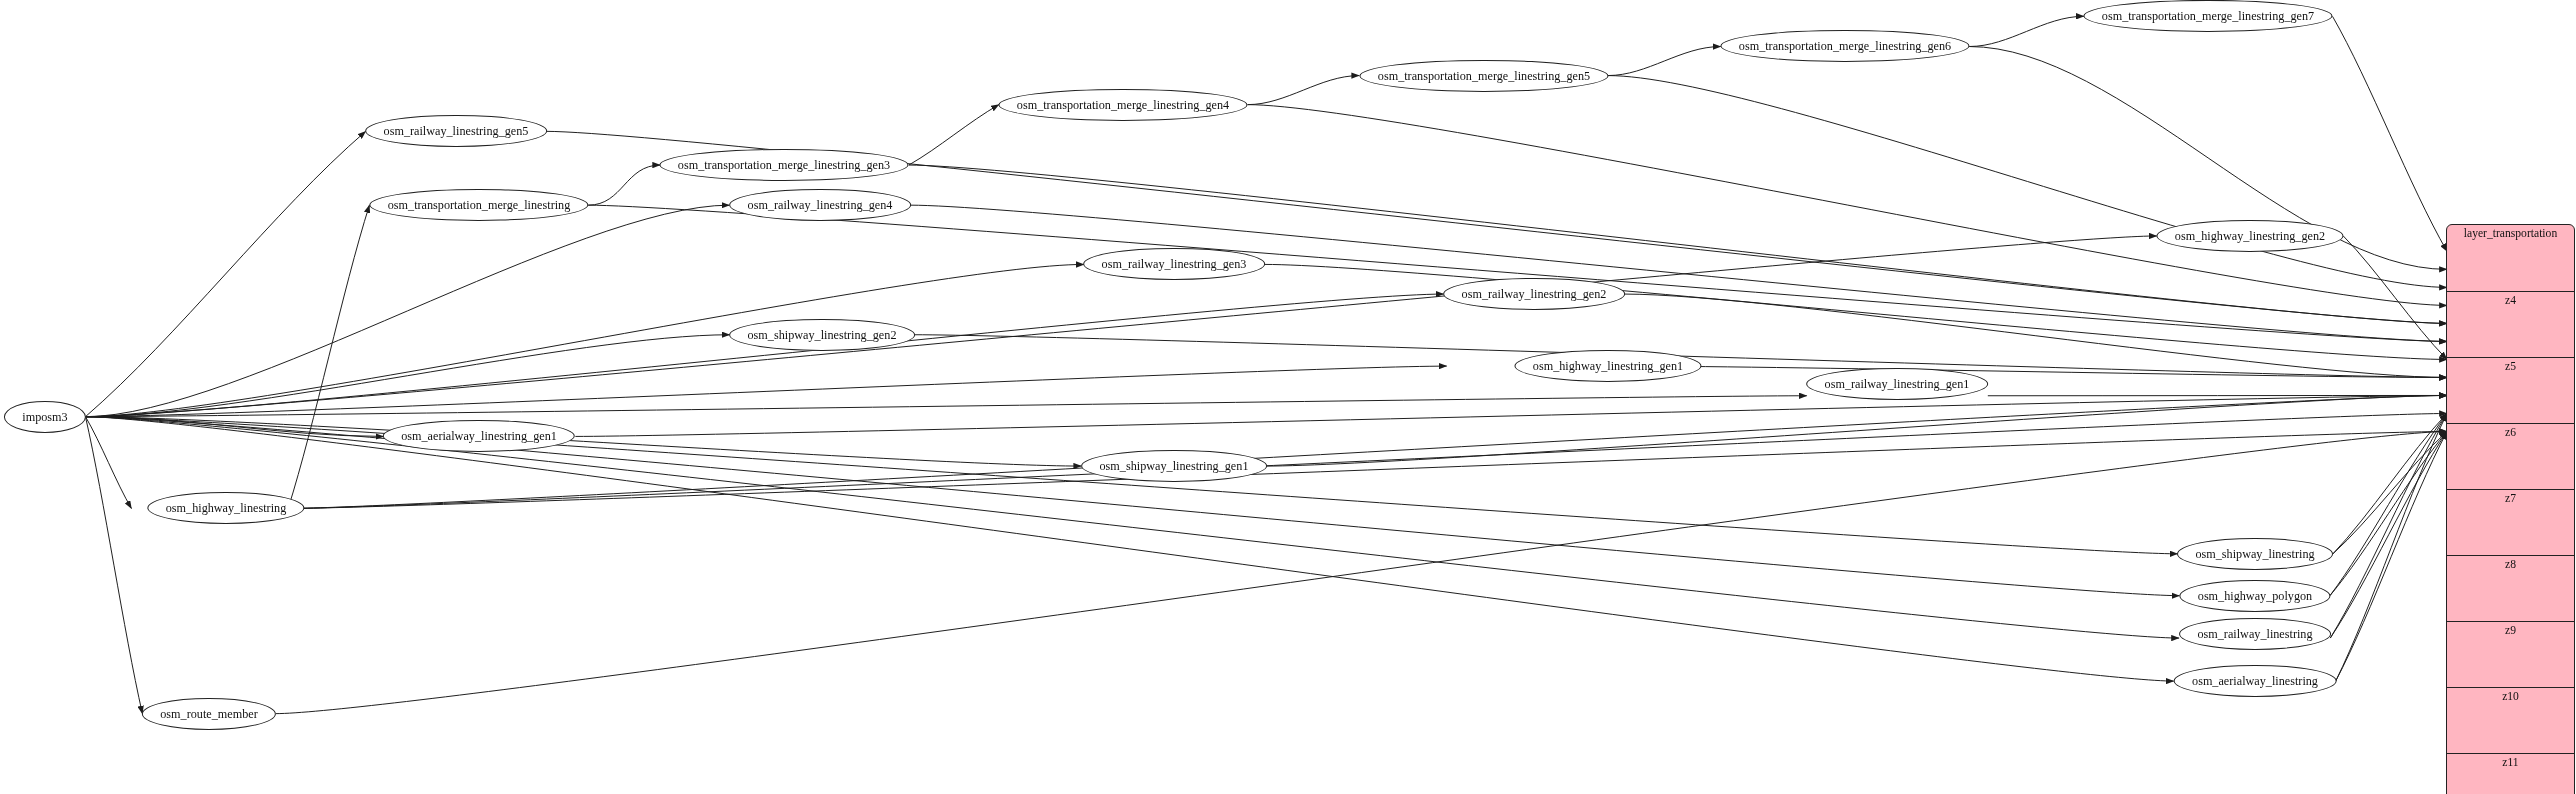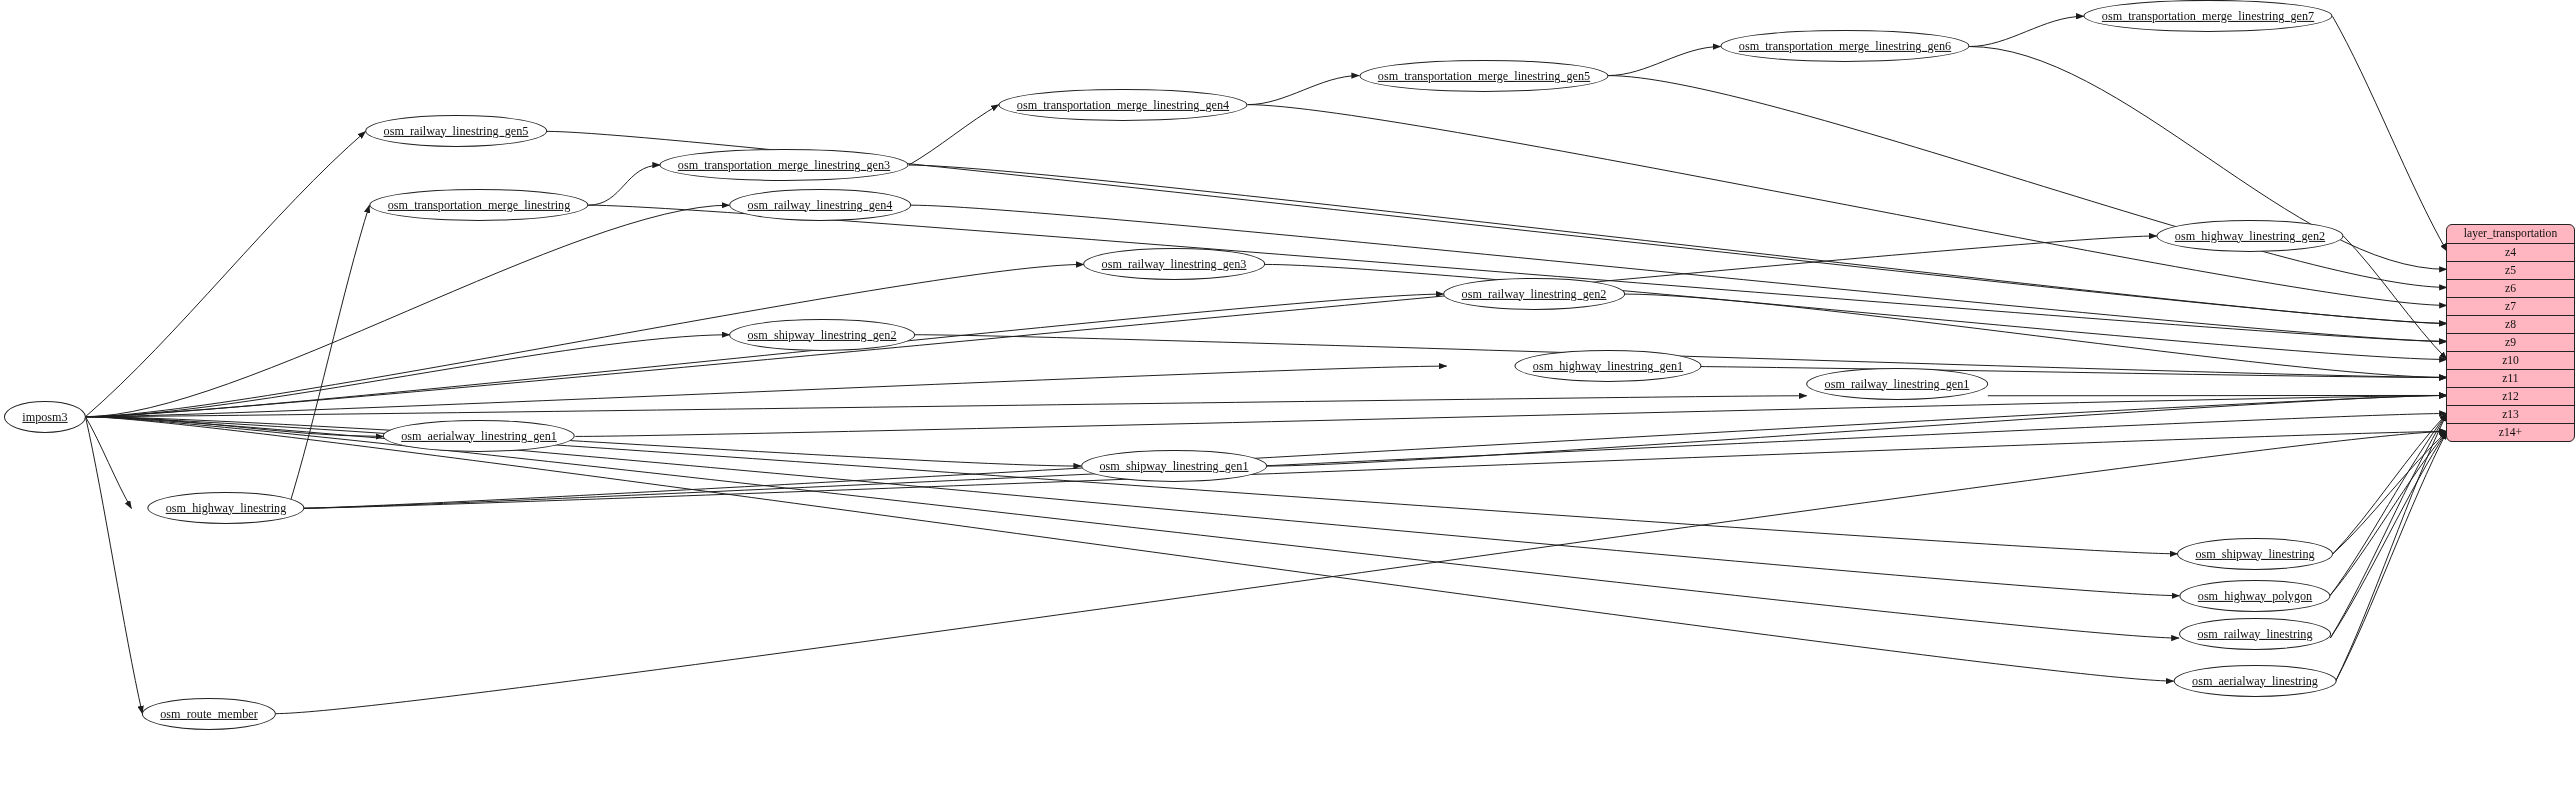--- a/index.html
+++ b/index.html
@@ -7,34 +7,34 @@
        font-family:"Liberation Serif","DejaVu Serif",serif;}
   #diagram{position:absolute;left:0;top:0;width:2576px;height:795px;}
   #edge-layer{position:absolute;left:0;top:0;z-index:1;}
   .node{
     position:absolute;transform:translate(-50%,-50%);
     background:var(--node-fill,#fff);
     border:1px solid var(--node-border,#222);
     border-radius:50%;
     white-space:nowrap;text-align:center;
     font-size:12.2px;color:#111;
-    padding:7.6px 17.4px;z-index:2;text-decoration:underline;
+    padding:7.6px 17.4px;z-index:2;
   }
   .record{
     position:absolute;left:2446px;top:224px;width:127px;
     background:var(--record-fill,#ffb6c1);
     border:1px solid var(--record-border,#222);
     border-radius:6px;overflow:hidden;z-index:2;
     font-size:11.6px;color:#111;
   }
   .rtitle,.rrow{
     height:18px;line-height:17.4px;text-align:center;
     box-sizing:border-box;white-space:nowrap;
   }
-  .rrow{border-top:0.8px solid var(--record-border,#222);line-height:17px;}
+  .rrow{border-top:0.8px solid var(--record-border,#222);line-height:17px;margin-top:48px;}
 </style>
 </head>
 <body>
 
 <div id="diagram">
 
   <svg id="edge-layer" width="2576" height="795" xmlns="http://www.w3.org/2000/svg" viewBox="0 0 4433 1368">
     <defs>
       <marker id="arrow" markerUnits="userSpaceOnUse" markerWidth="15" markerHeight="11" refX="13.5" refY="5.5" orient="auto">
         <path d="M0,0 L14.5,5.5 L0,11 z" fill="#1c1c1c"></path>

